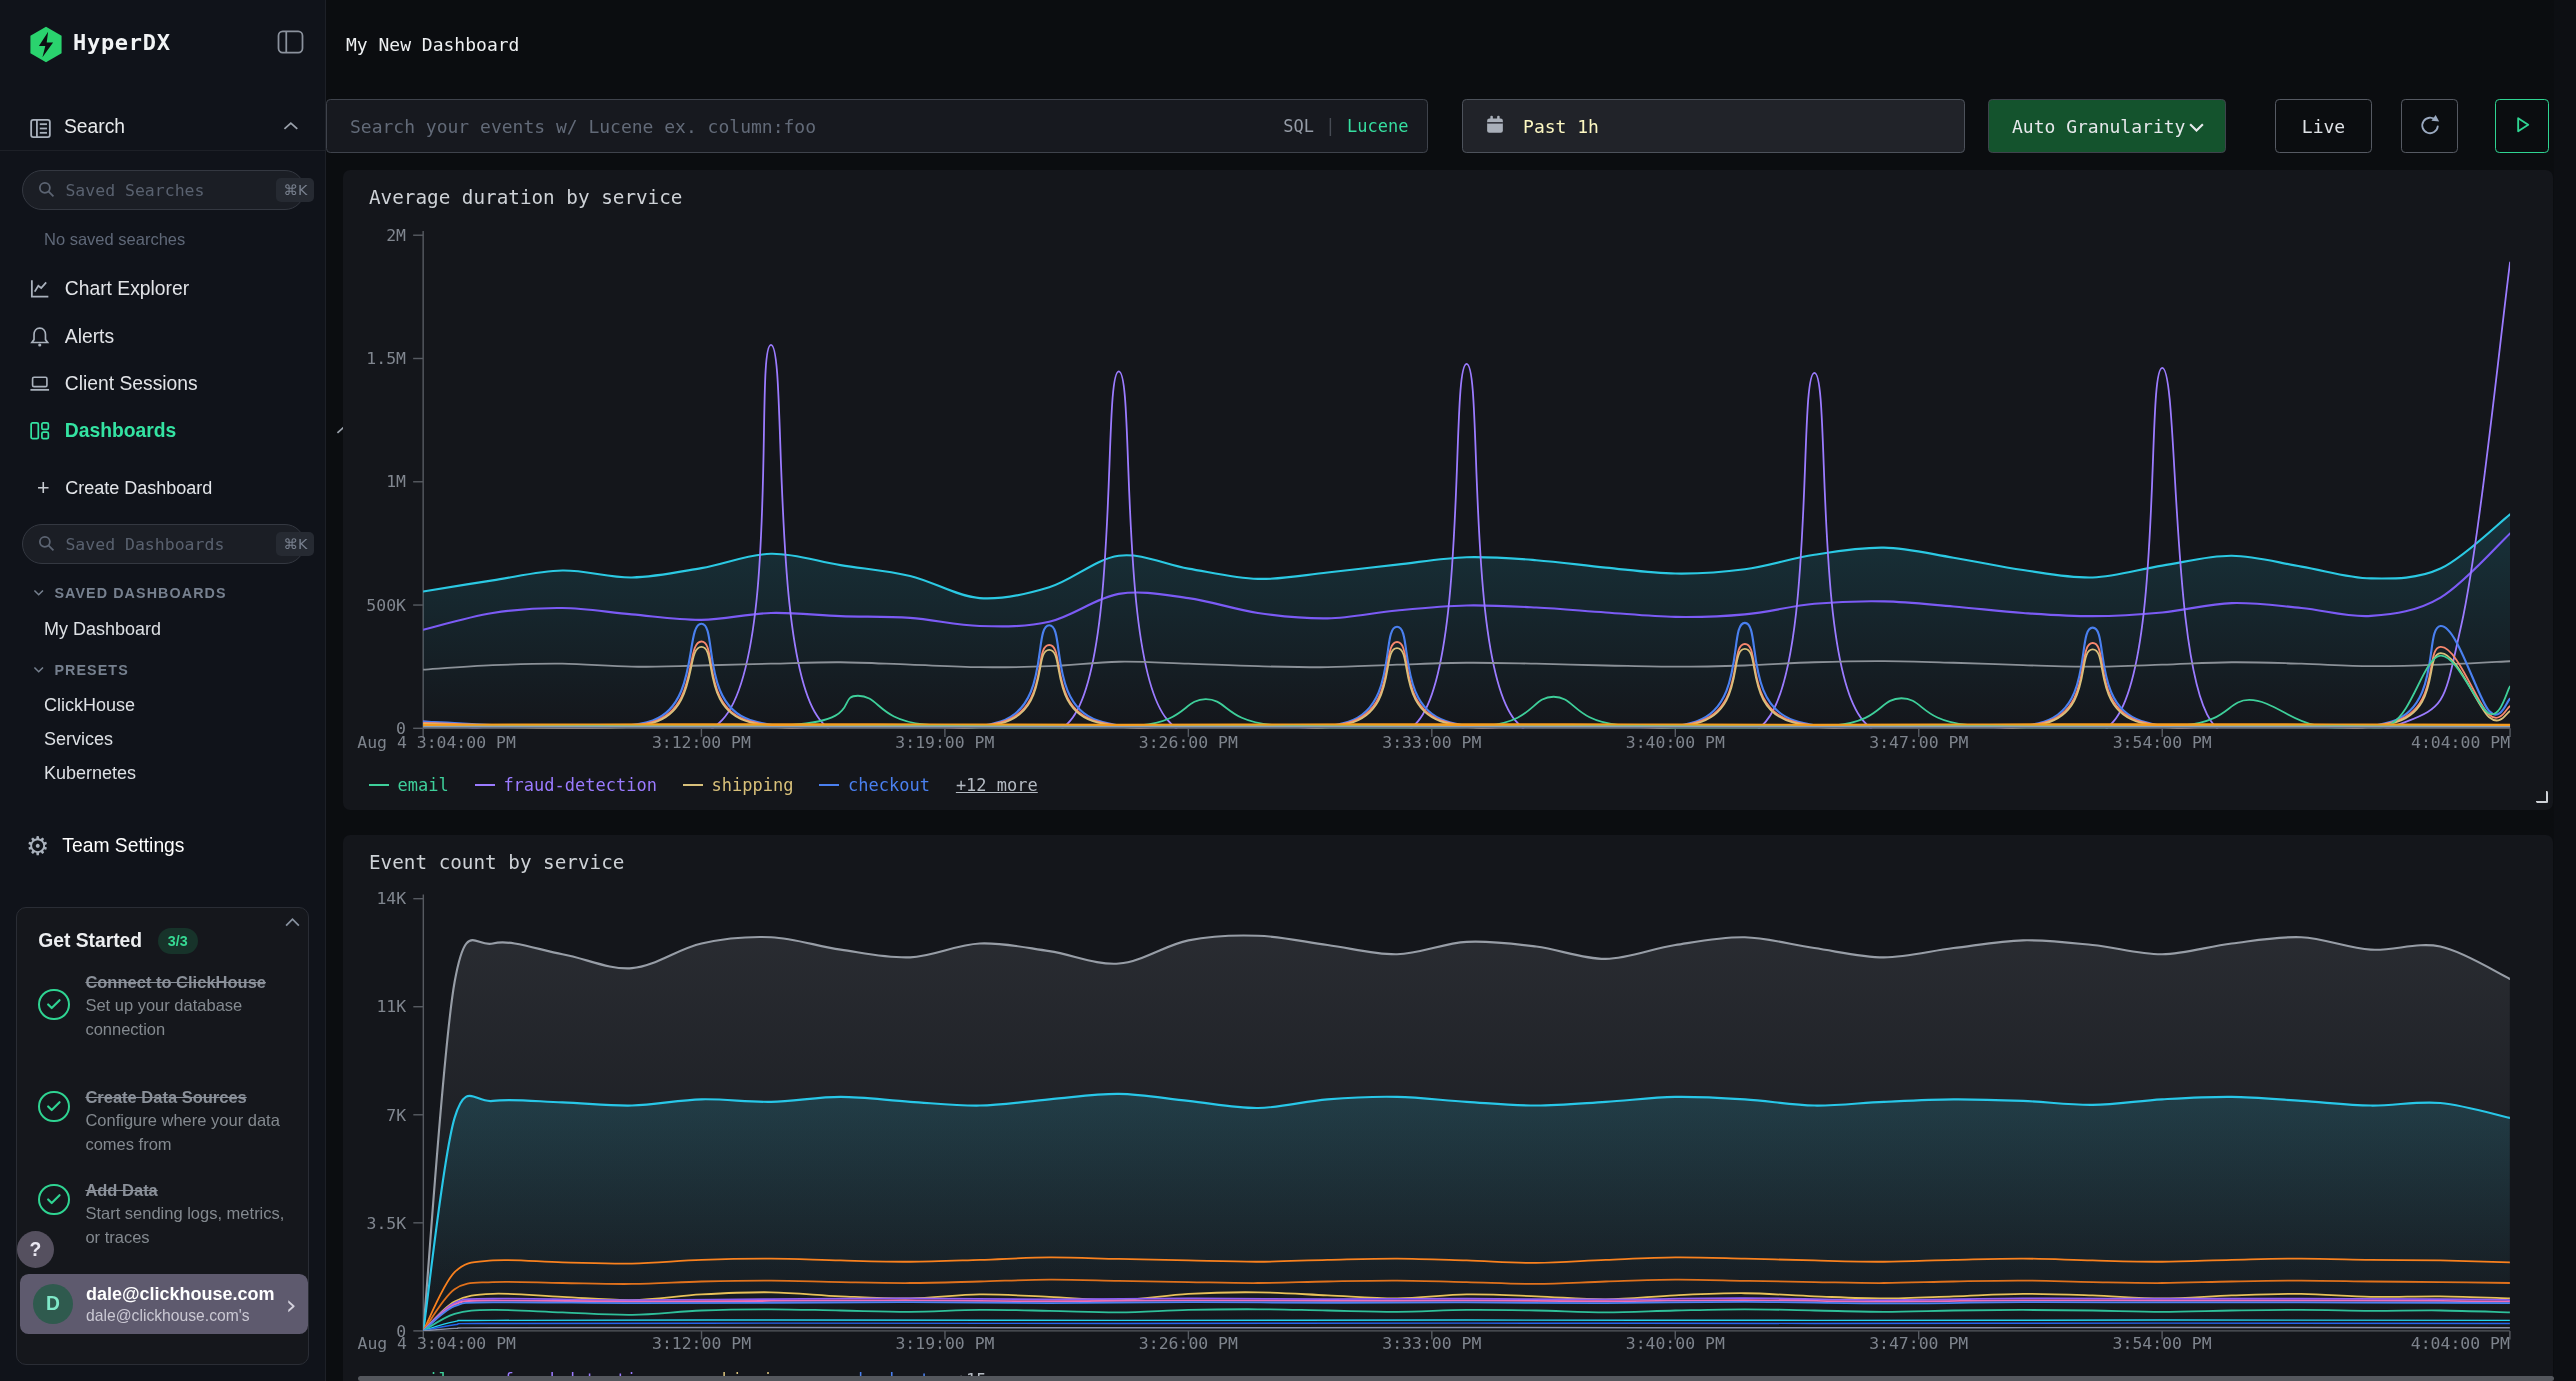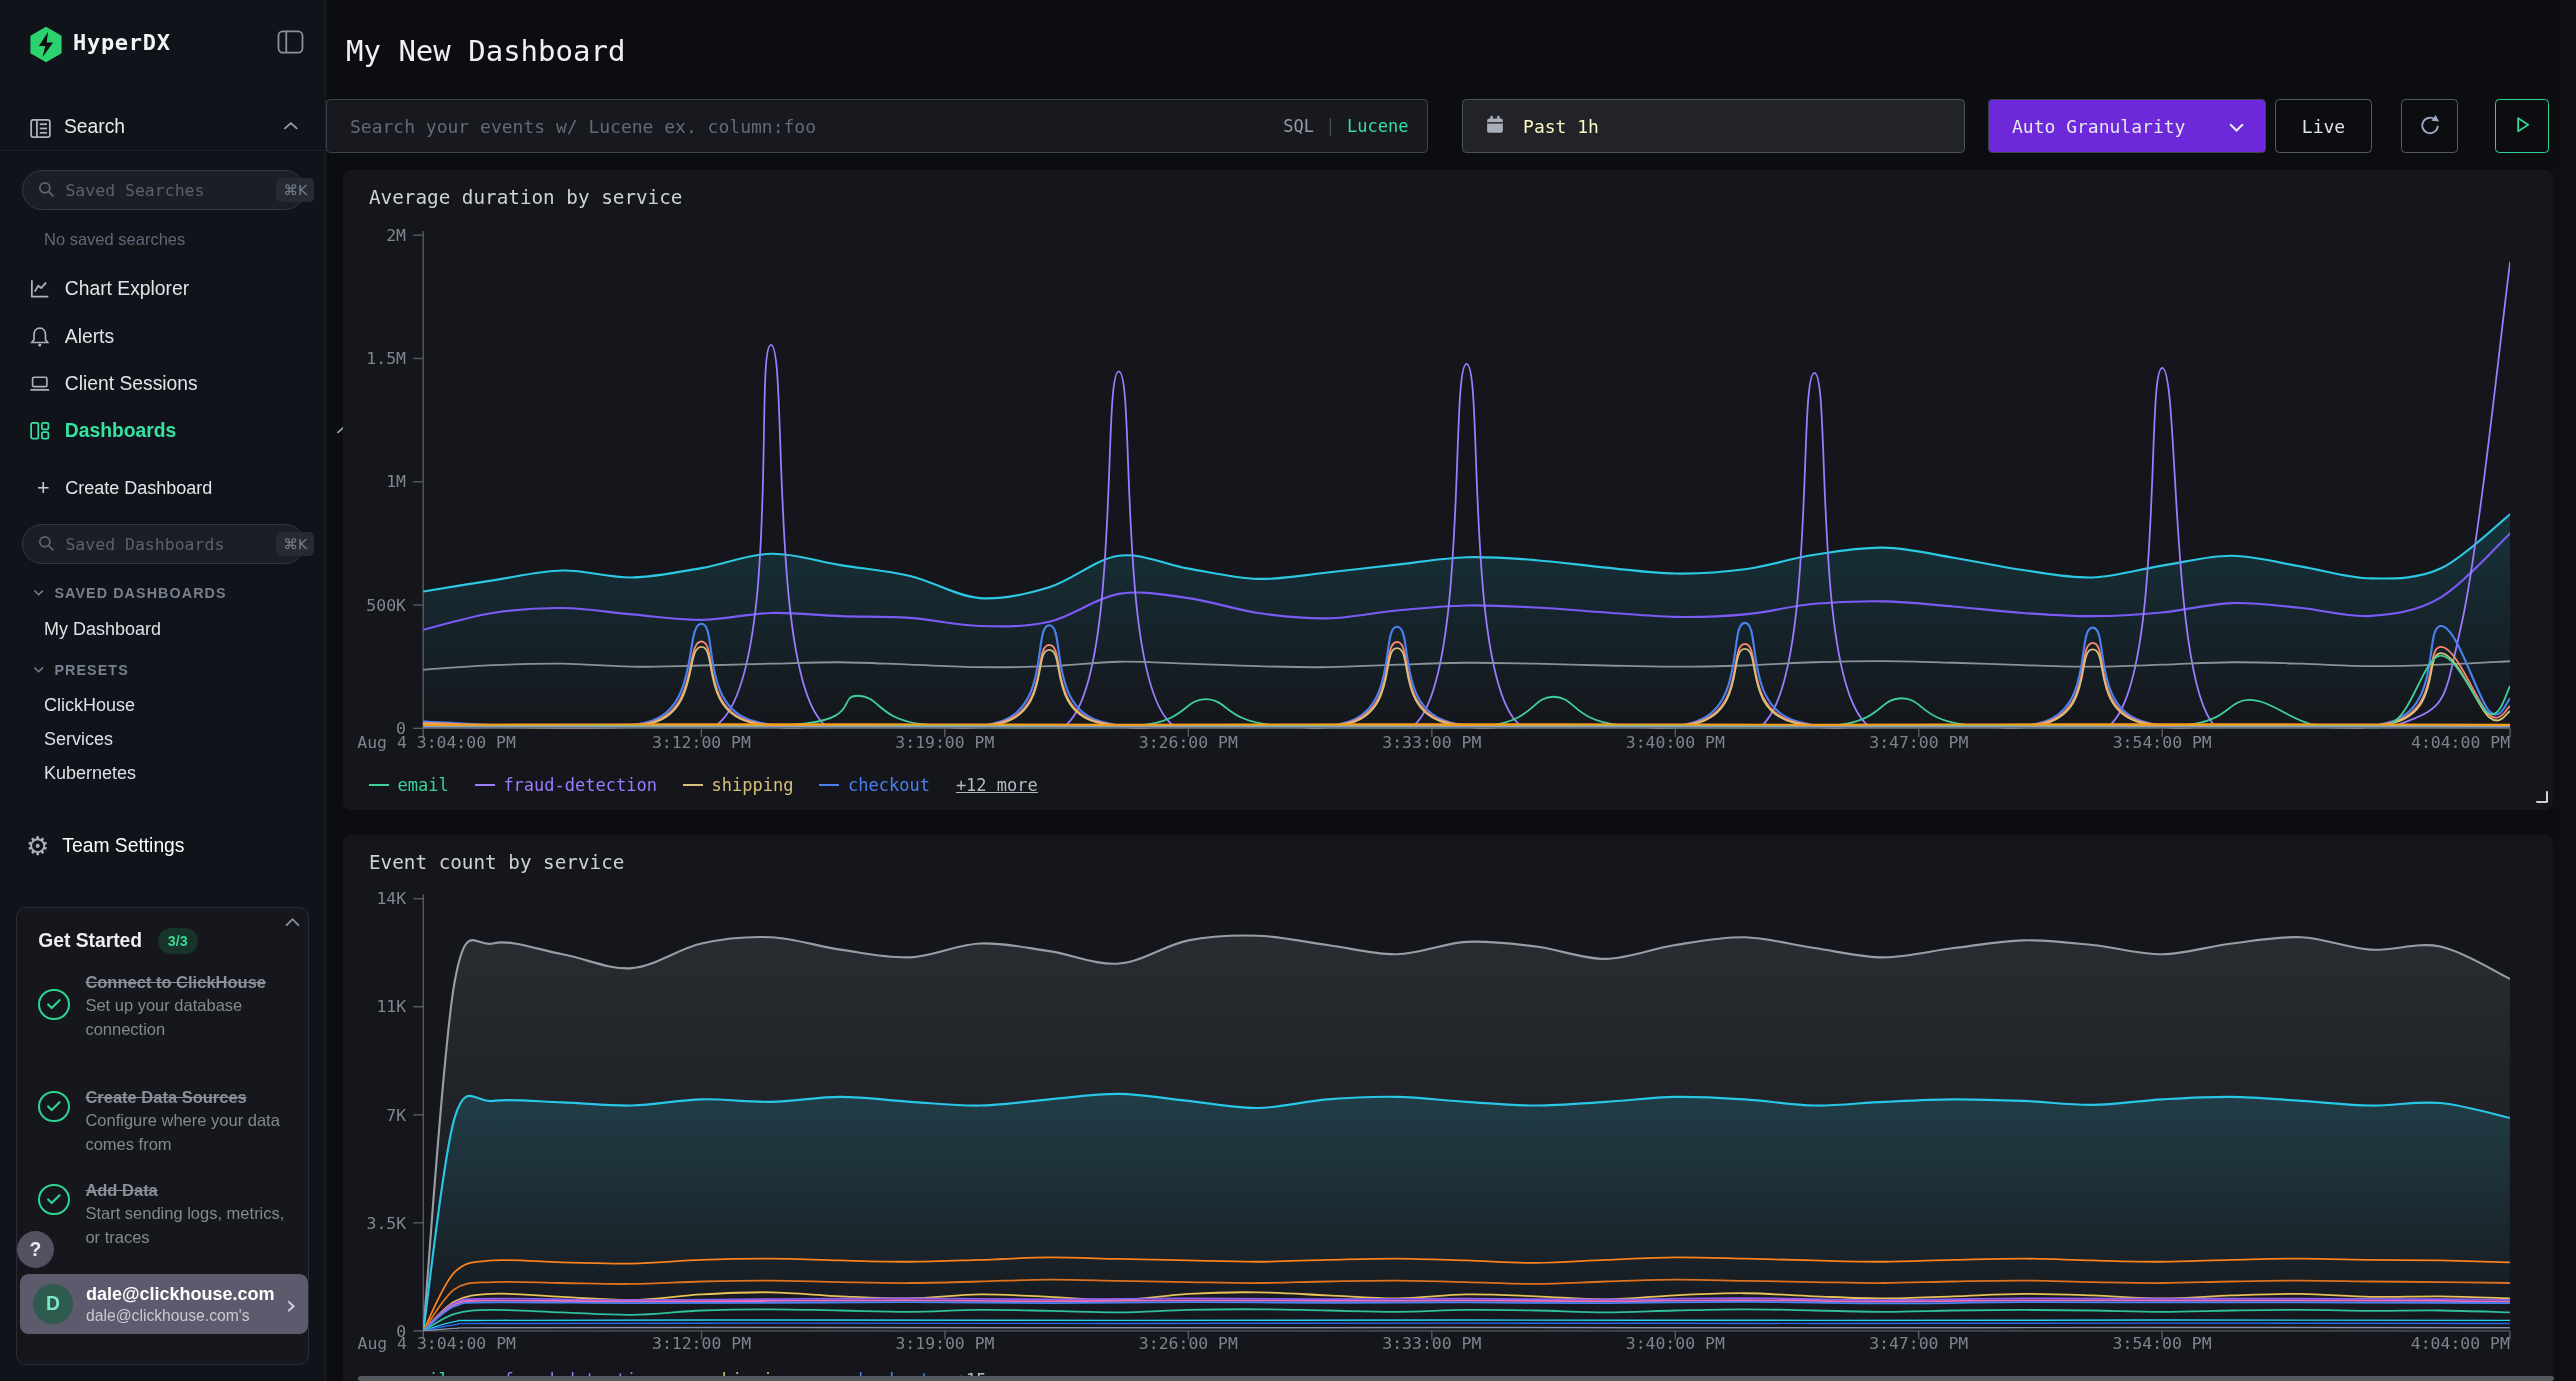--- a/index.html
+++ b/index.html
@@ -58,30 +58,30 @@
   .gs-d { font-size:16.5px; color:#83898f; line-height:23.6px; max-width:200px; }
   #help-bubble { left:17px; top:1231px; width:37px; height:37px; border-radius:50%; background:#55505f; border:none; color:#e9e7f1; font-size:19.3px; font-weight:bold; cursor:pointer; }
   #user-chip { left:20px; top:1274px; width:288px; height:60px; background:#5e5a6e; border-radius:8.6px; display:flex; align-items:center; cursor:pointer; }
   #user-avatar { width:40px; height:40px; border-radius:50%; background:#2f5a4e; color:#7fe8c8; font-weight:bold; font-size:19.3px; display:flex; align-items:center; justify-content:center; margin-left:13px; flex:none; }
   #user-texts { margin-left:13px; overflow:hidden; }
   #user-email { font-size:18px; font-weight:bold; color:#ffffff; line-height:23px; white-space:nowrap; }
   #user-team { font-size:15.7px; color:#cac8d3; line-height:20px; white-space:nowrap; }
   #user-chevron { position:absolute; right:11.4px; font-size:27px; color:#d4d2dd; font-family:"DejaVu Sans", sans-serif; }
 
   
-  #page-title { left:346px; top:34px; font-size:29px; color:#eef0f2; font-weight:500; }
+  #page-title { left:346px; top:34px; font-size:18px; color:#eef0f2; font-weight:500; }
   .tb { height:54px; border-radius:4.3px; }
   #search-box { left:326px; top:99px; width:1102px; background:#17191f; border:0.7px solid #3f434c; display:flex; align-items:center; }
   #search-box input { flex:1; height:100%; background:transparent; border:none; outline:none; font-family:"DejaVu Sans Mono", monospace; font-size:18px; color:#c6ccd5; padding-left:23px; }
   #search-box input::placeholder { color:#626a78; }
   #lang-toggle { display:flex; align-items:center; gap:11.4px; padding-right:18.6px; font-size:17px; }
   #lang-sql { color:#959ca7; } #lang-div { color:#474b54; } #lang-lucene { color:#36dfa0; }
   #time-picker { left:1462px; top:99px; width:503px; background:#212329; border:0.7px solid #4d525b; display:flex; align-items:center; cursor:pointer; }
   #time-label { margin-left:18.6px; font-size:18px; color:#fef9c3; }
-  #gran-select { left:1988px; top:99px; width:278px; background:#6d28d9; border:0.7px solid #3f434c; display:flex; align-items:center; cursor:pointer; }
+  #gran-select { left:1988px; top:99px; width:238px; background:#14532d; border:0.7px solid #3f434c; display:flex; align-items:center; cursor:pointer; }
   #gran-label { margin-left:23px; font-size:18px; color:#e6e8eb; }
   #gran-chevron { position:absolute; right:20px; top:21.5px; }
   #live-btn { left:2275px; top:99px; width:97px; background:transparent; border:0.7px solid #565a63; color:#dfe2e6; font-family:"DejaVu Sans Mono", monospace; font-size:18px; cursor:pointer; }
   #refresh-btn { left:2401px; top:99px; width:57px; background:transparent; border:0.7px solid #565a63; cursor:pointer; }
   #run-btn { left:2495px; top:99px; width:54px; background:transparent; border:1.4px solid #2fd492; cursor:pointer; }
 
   .panel { left:343px; width:2210px; background:#14161b; border-radius:7.2px; }
   #panel-0 { top:170px; height:640px; }
   #panel-1 { top:835px; height:644px; }
   .chart-title { position:absolute; left:26px; top:15.7px; font-family:"DejaVu Sans Mono", monospace; font-size:19.3px; color:#ced2d7; }

